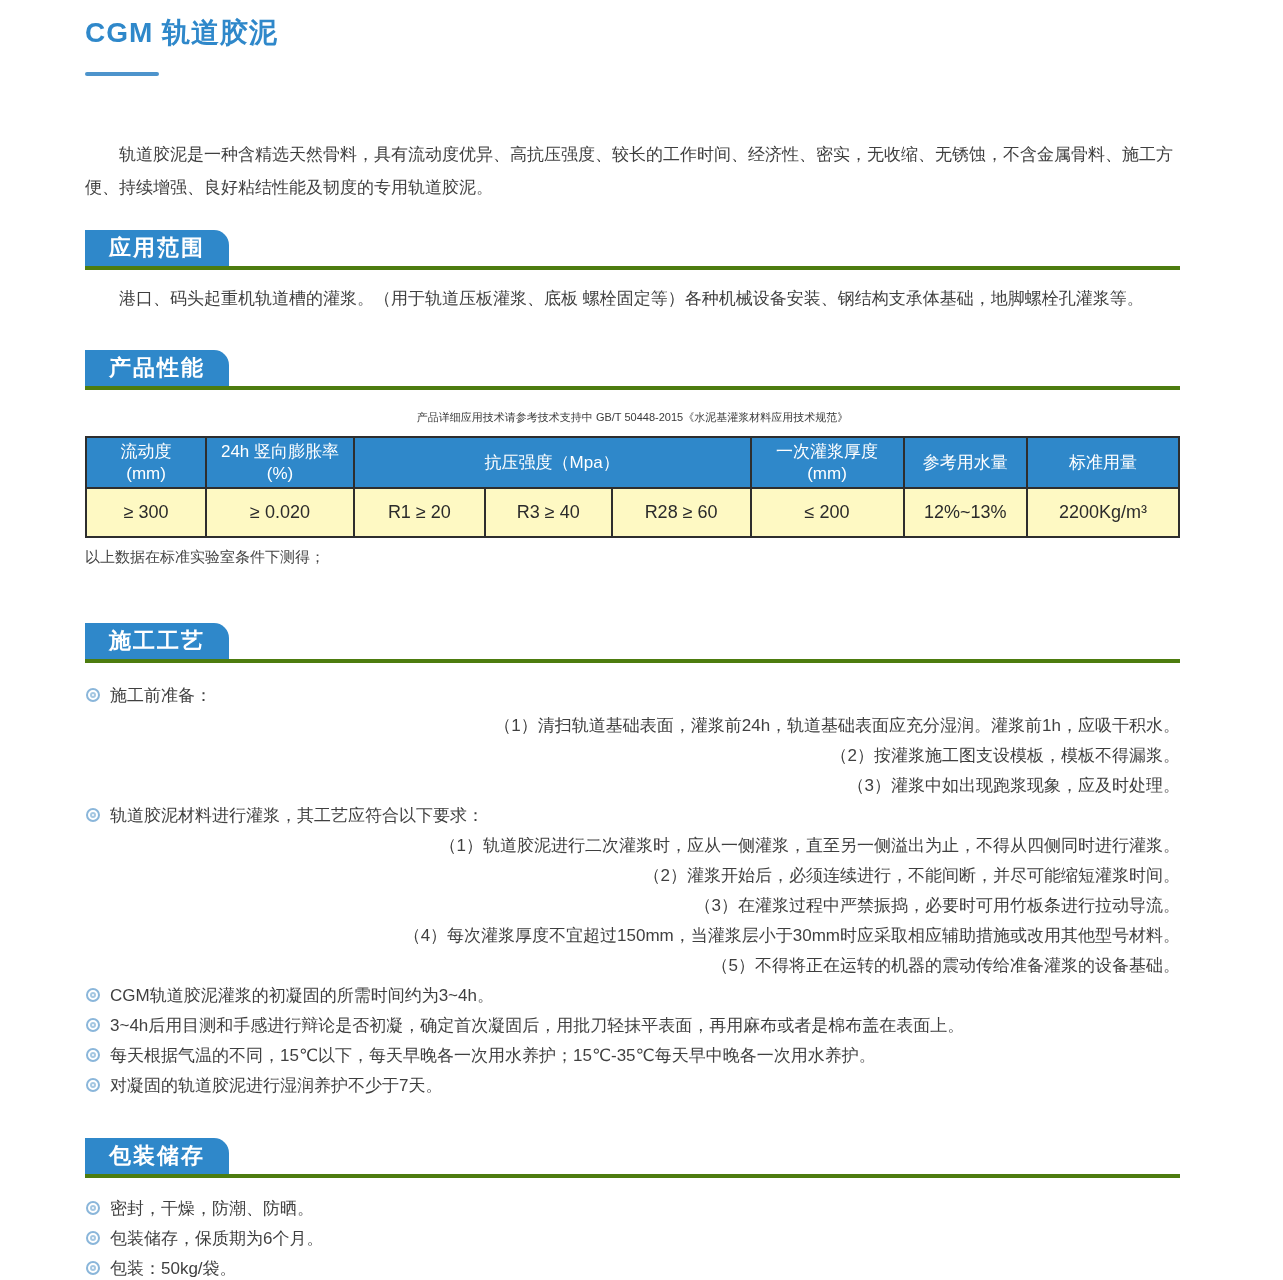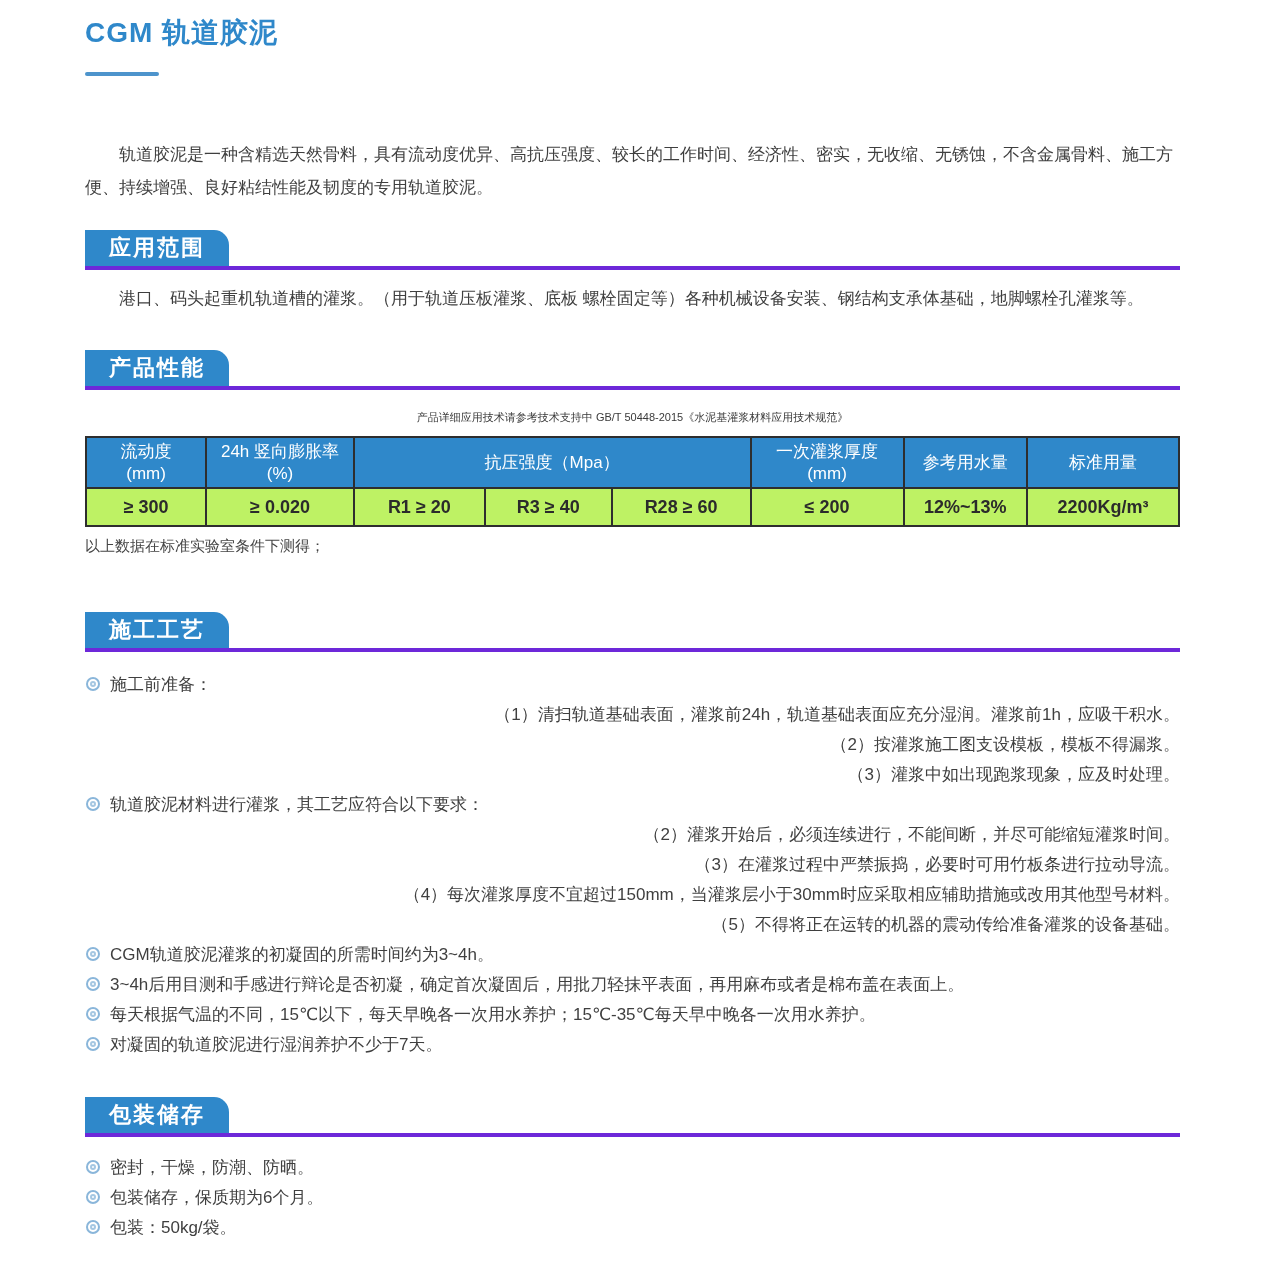--- a/index.html
+++ b/index.html
@@ -33,21 +33,21 @@
   .intro {
     margin-top: 62px;
     font-size: 17px;
     line-height: 33px;
     text-indent: 2em;
     color: #3f3f3f;
   }
 
   
   .section-head {
-    border-bottom: 4px solid #6d28d9;
+    border-bottom: 4px solid #4d7c0f;
     line-height: 0;
   }
   .section-badge {
     display: inline-block;
     background: #2f88ca;
     color: #ffffff;
     font-size: 22px;
     font-weight: bold;
     letter-spacing: 2px;
     line-height: 36px;
@@ -88,25 +88,24 @@
   }
   table.perf th {
     background: #2f88ca;
     color: #ffffff;
     font-weight: normal;
     font-size: 17px;
     line-height: 22px;
     height: 51px;
   }
   table.perf td {
-    background: #bef264;
+    background: #fef9c3;
     color: #2b2b2b;
     font-size: 18px;
-    height: 38px;
-    font-weight: bold;
+    height: 49px;
   }
   .hline:empty { display: none; }
 
   .table-footnote {
     margin-top: 10px;
     font-size: 15px;
     color: #444444;
   }
 
   
@@ -225,20 +224,23 @@
         <span>（2）按灌浆施工图支设模板，模板不得漏浆。</span>
       </li>
     <li class="li-paren">
         <span>（3）灌浆中如出现跑浆现象，应及时处理。</span>
       </li>
     <li>
         <span class="bullet-icon"></span>
         <span>轨道胶泥材料进行灌浆，其工艺应符合以下要求：</span>
       </li>
     <li class="li-paren">
+        <span>（1）轨道胶泥进行二次灌浆时，应从一侧灌浆，直至另一侧溢出为止，不得从四侧同时进行灌浆。</span>
+      </li>
+    <li class="li-paren">
         <span>（2）灌浆开始后，必须连续进行，不能间断，并尽可能缩短灌浆时间。</span>
       </li>
     <li class="li-paren">
         <span>（3）在灌浆过程中严禁振捣，必要时可用竹板条进行拉动导流。</span>
       </li>
     <li class="li-paren">
         <span>（4）每次灌浆厚度不宜超过150mm，当灌浆层小于30mm时应采取相应辅助措施或改用其他型号材料。</span>
       </li>
     <li class="li-paren">
         <span>（5）不得将正在运转的机器的震动传给准备灌浆的设备基础。</span>

